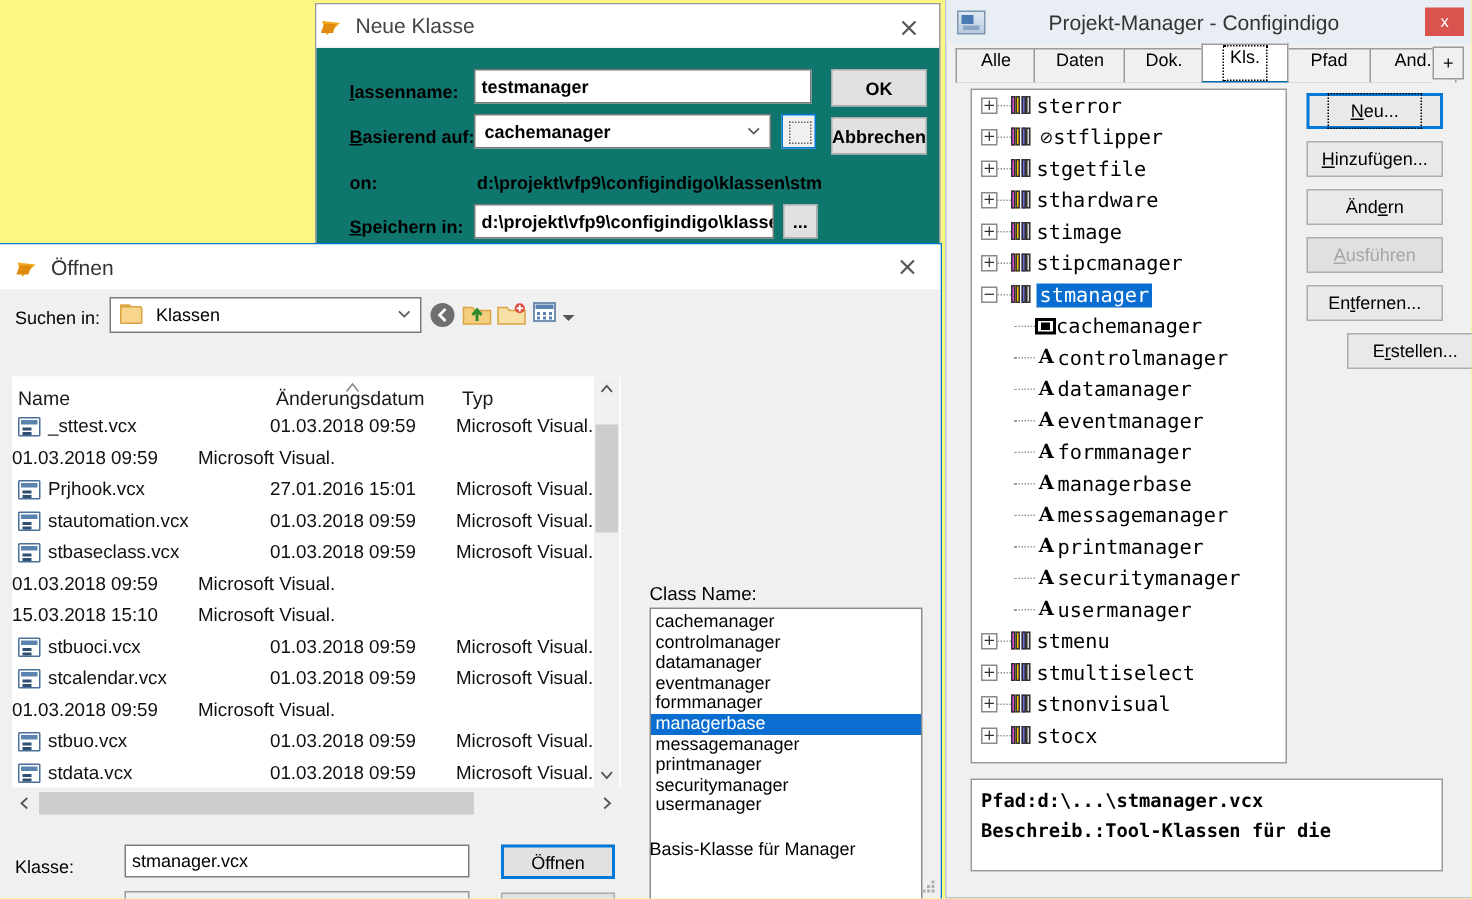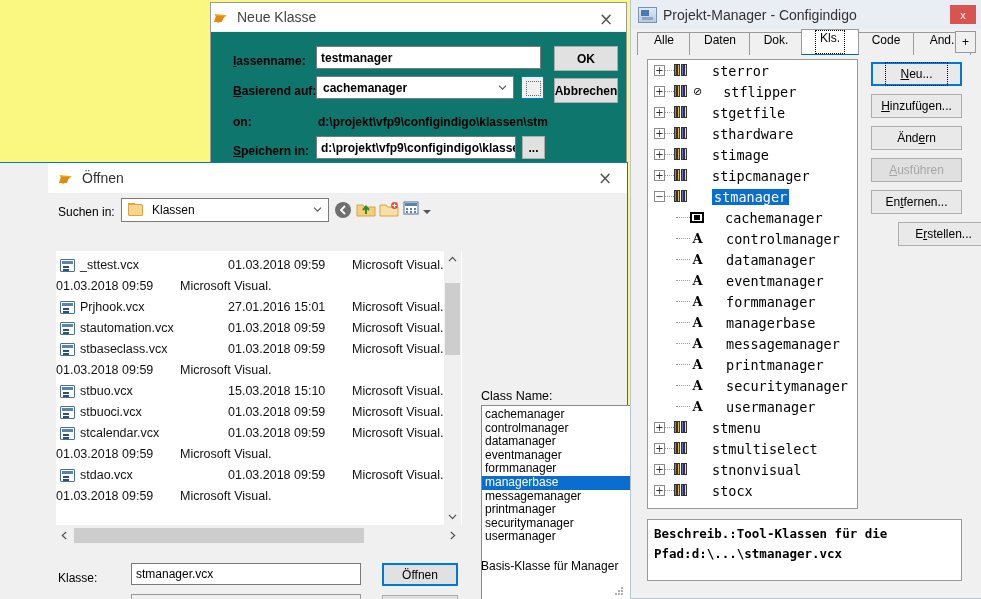--- a/index.html
+++ b/index.html
@@ -45,21 +45,21 @@
     background:#e08a10;transform:skewX(-20deg);
   }
   .close-x{
     position:absolute;right:8px;top:8px;width:24px;height:18px;
     font-size:17px;color:#555;line-height:16px;text-align:center;
     font-family:"DejaVu Sans",sans-serif;cursor:default;
   }
 
   
   #oeffnen{left:0px;top:162px;width:628px;height:437px;
-    background:#f0f0f0;border:1px solid #0078d7;border-left:none;border-bottom:none;padding-left:48px;}
+    background:#f0f0f0;border:1px solid #0078d7;border-left:none;border-bottom:none;}
   #oeffnen .titlebar{background:#fff;height:30px;}
   #oe-body{position:relative;background:#f0f0f0;height:405px;}
 
   .combo{
     background:#fff;border:1px solid #7a7a7a;box-sizing:border-box;
     display:flex;align-items:center;font-size:12px;position:relative;
   }
   .combo .chev{
     position:absolute;right:6px;top:50%;transform:translateY(-60%);
     width:9px;height:9px;
@@ -72,21 +72,21 @@
   .folder-ico .tab{position:absolute;left:0;top:0px;width:7px;height:3px;background:#f0c06a;border:1px solid #d9a441;box-sizing:border-box;}
 
   
   #filelist{position:absolute;left:8px;top:58px;width:406px;height:274px;background:#fff;
     border:none;overflow:hidden;}
   .fl-head{display:flex;height:26px;align-items:flex-end;background:#fff;position:relative;}
   .fl-head div{font-size:13px;color:#1a1a1a;padding-bottom:4px;}
   .fl-head .c1{width:172px;padding-left:4px;}
   .fl-head .c2{width:124px;}
   .fl-head .c3{width:96px;}
-  .fl-row{display:flex;height:21px;align-items:flex-end;font-size:12.5px;color:#111;}
+  .fl-row{display:flex;height:21px;align-items:flex-start;font-size:12.5px;color:#111;}
   .fl-row .c1{width:172px;display:flex;align-items:center;gap:5px;padding-left:4px;box-sizing:border-box;}
   .fl-row .c2{width:124px;}
   .fl-row .c3{width:96px;white-space:nowrap;overflow:hidden;}
   .vcx-ico{width:15px;height:13px;background:#fff;border:1px solid #4a6f9a;box-sizing:border-box;
     position:relative;flex:0 0 auto;border-radius:1px;}
   .vcx-ico:before{content:"";position:absolute;left:1px;top:1px;right:1px;height:3px;background:#5b83b0;}
   .vcx-ico:after{content:"";position:absolute;left:2px;top:6px;width:6px;height:2px;
     background:#2f4f72;box-shadow:0 3px 0 #2f4f72;}
 
   
@@ -99,21 +99,21 @@
 
   
   #classlist{position:absolute;left:433px;top:212px;width:182px;height:281px;
     background:#fff;border:1px solid #8a8a8a;box-sizing:border-box;padding:2px 0 0 0;overflow:hidden;}
   .cl-item{font-size:12px;line-height:13.6px;padding:0 3px;color:#000;white-space:nowrap;}
   .cl-item.sel{background:#0a6ed1;color:#fff;}
 
   
   #pm{left:630px;top:0px;width:351px;height:599px;background:#f0f0f0;
     border:1px solid #b8c4d0;border-right:none;border-top:none;}
-  #pm .titlebar{background:#e8eef4;height:29px;position:relative;}
+  #pm .titlebar{background:#e8eef4;height:29px;position:relative;gap:36px;}
   #pm .title-txt{color:#333;font-size:14px;}
   .pm-ico{width:19px;height:16px;background:linear-gradient(#dfe9f3,#b9cade);
     border:1px solid #7b93ad;box-sizing:border-box;position:relative;flex:0 0 auto;margin-left:3px;}
   .pm-ico:before{content:"";position:absolute;left:2px;top:2px;width:8px;height:6px;background:#4a7ab4;}
   .pm-ico:after{content:"";position:absolute;left:3px;bottom:2px;width:11px;height:3px;background:#8aa6c4;}
   .pm-close{position:absolute;right:5px;top:5px;width:26px;height:19px;background:#d9534f;
     color:#fff;font-size:11px;display:flex;align-items:center;justify-content:center;}
 
   
   #pm-tabs{position:absolute;left:6px;top:29px;width:339px;height:26px;}
@@ -131,21 +131,21 @@
   .tr-row{height:21px;display:flex;align-items:center;font-family:"DejaVu Sans Mono","Liberation Mono",monospace;
     font-size:13.5px;color:#000;white-space:nowrap;position:relative;}
   .exp{width:11px;height:11px;border:1px solid #8a8a8a;background:#fff;box-sizing:border-box;
     font-family:"DejaVu Sans",sans-serif;font-size:10px;line-height:9px;text-align:center;color:#333;flex:0 0 auto;}
   .dots{width:9px;border-top:1px dotted #9a9a9a;height:1px;flex:0 0 auto;}
   .lib-ico{width:17px;height:13px;position:relative;flex:0 0 auto;}
   .lib-ico span{position:absolute;top:0;width:3px;height:12px;}
   .class-a{font-family:"DejaVu Serif",serif;font-weight:bold;font-size:13px;width:15px;text-align:center;flex:0 0 auto;}
   .cache-ico{width:14px;height:11px;border:2px solid #000;box-sizing:border-box;position:relative;flex:0 0 auto;}
   .cache-ico:before{content:"";position:absolute;left:2px;top:1px;width:6px;height:5px;background:#000;}
-  .tr-label{margin-left:21px;}
+  .tr-label{margin-left:0;}
   .tr-label.sel{background:#0a6ed1;color:#fff;padding:0 2px;}
   .noent{font-family:"DejaVu Sans",sans-serif;font-size:11px;margin-left:2px;}
 
   
   .pm-btn{position:absolute;left:240px;width:91px;height:24px;background:#e9e9e9;
     border:1px solid #adadad;box-sizing:border-box;display:flex;align-items:center;
     justify-content:center;font-size:12px;}
   .pm-btn.default{border:2px solid #0078d7;}
 
   
@@ -257,20 +257,30 @@
           </g>
         </svg>
     </div>
     <div style="position:absolute;left:374px;top:12px;">
       <svg width="10" height="8" viewBox="0 0 10 8">
           <path d="M1 2 L5 6 L9 2" fill="#555"></path>
         </svg>
     </div>
 
     <div id="filelist">
+      <div class="fl-head">
+        <div class="c1">Name</div>
+        <div class="c2">Änderungsdatum</div>
+        <div class="c3">Typ</div>
+        <div style="position:absolute;left:222px;top:-1px;width:10px;">
+          <svg width="10" height="7" viewBox="0 0 10 7">
+              <path d="M1 6 L5 1 L9 6" stroke="#888" stroke-width="1.1" fill="none"></path>
+            </svg>
+        </div>
+      </div>
       <div id="file-rows">
           <div class="fl-row">
             <div class="c1">
               <span class="vcx-ico"></span>
               <span>_sttest.vcx</span>
             </div>
             <div class="c2">01.03.2018 09:59</div>
             <div class="c3">Microsoft Visual.</div>
           </div>
           <div class="fl-row">
@@ -299,56 +309,56 @@
               <span>stbaseclass.vcx</span>
             </div>
             <div class="c2">01.03.2018 09:59</div>
             <div class="c3">Microsoft Visual.</div>
           </div>
           <div class="fl-row">
             <div class="c2">01.03.2018 09:59</div>
             <div class="c3">Microsoft Visual.</div>
           </div>
           <div class="fl-row">
+            <div class="c2">15.03.2018 15:10</div>
+            <div class="c3">Microsoft Visual.</div>
+          </div>
+          <div class="fl-row">
+            <div class="c1">
+              <span class="vcx-ico"></span>
+              <span>stbuoci.vcx</span>
+            </div>
+            <div class="c2">01.03.2018 09:59</div>
+            <div class="c3">Microsoft Visual.</div>
+          </div>
+          <div class="fl-row">
+            <div class="c1">
+              <span class="vcx-ico"></span>
+              <span>stcalendar.vcx</span>
+            </div>
+            <div class="c2">01.03.2018 09:59</div>
+            <div class="c3">Microsoft Visual.</div>
+          </div>
+          <div class="fl-row">
+            <div class="c2">01.03.2018 09:59</div>
+            <div class="c3">Microsoft Visual.</div>
+          </div>
+          <div class="fl-row">
             <div class="c1">
               <span class="vcx-ico"></span>
               <span>stbuo.vcx</span>
             </div>
-            <div class="c2">15.03.2018 15:10</div>
-            <div class="c3">Microsoft Visual.</div>
-          </div>
-          <div class="fl-row">
-            <div class="c1">
-              <span class="vcx-ico"></span>
-              <span>stbuoci.vcx</span>
-            </div>
-            <div class="c2">01.03.2018 09:59</div>
-            <div class="c3">Microsoft Visual.</div>
-          </div>
-          <div class="fl-row">
-            <div class="c1">
-              <span class="vcx-ico"></span>
-              <span>stcalendar.vcx</span>
-            </div>
-            <div class="c2">01.03.2018 09:59</div>
-            <div class="c3">Microsoft Visual.</div>
-          </div>
-          <div class="fl-row">
-            <div class="c2">01.03.2018 09:59</div>
-            <div class="c3">Microsoft Visual.</div>
-          </div>
-          <div class="fl-row">
-            <div class="c1">
-              <span class="vcx-ico"></span>
-              <span>stdao.vcx</span>
-            </div>
-            <div class="c2">01.03.2018 09:59</div>
-            <div class="c3">Microsoft Visual.</div>
-          </div>
-          <div class="fl-row">
+            <div class="c2">01.03.2018 09:59</div>
+            <div class="c3">Microsoft Visual.</div>
+          </div>
+          <div class="fl-row">
+            <div class="c1">
+              <span class="vcx-ico"></span>
+              <span>stdata.vcx</span>
+            </div>
             <div class="c2">01.03.2018 09:59</div>
             <div class="c3">Microsoft Visual.</div>
           </div>
         </div>
     </div>
 
     <div class="vsb" style="left:396px;top:58px;height:274px;">
       <div class="arrow">
         <svg width="9" height="7" viewBox="0 0 9 7">
             <path d="M1 5.2 L4.5 1.3 L8 5.2" stroke="#555" stroke-width="1.2" fill="none"></path>
@@ -430,21 +440,21 @@
       <div class="tab" style="left: 52px; width: 62px;">
         <span>Daten</span>
       </div>
       <div class="tab" style="left: 112px; width: 54px;">
         <span>Dok.</span>
       </div>
       <div class="tab active" style="left: 164px; width: 58px;">
         <span style="border: 1px dotted rgb(0, 0, 0); padding: 0px 4px;">Kls.</span>
       </div>
       <div class="tab" style="left: 220px; width: 58px;">
-        <span>Code</span>
+        <span>Pfad</span>
       </div>
       <div class="tab" style="left: 276px; width: 58px;">
         <span>And.</span>
       </div>
       <div class="plus-tab">+</div>
     </div>
 
   <div id="pm-tree">
       <div class="tr-row" style="padding-left: 6px;">
         <span class="exp">+</span>
@@ -635,16 +645,16 @@
       </div>
       <div class="pm-btn" style="top: 190px;">
         <span><span>En</span><u>t</u><span>fernen...</span></span>
       </div>
       <div class="pm-btn" style="top: 222px; margin-left: 27px;">
         <span><span>E</span><u>r</u><span>stellen...</span></span>
       </div>
     </div>
 
   <div id="pm-desc">
+    <div>Pfad:d:\...\stmanager.vcx</div>
     <div>Beschreib.:Tool-Klassen für die</div>
-    <div>Pfad:d:\...\stmanager.vcx</div>
   </div>
 </div>
 
 </body></html>

